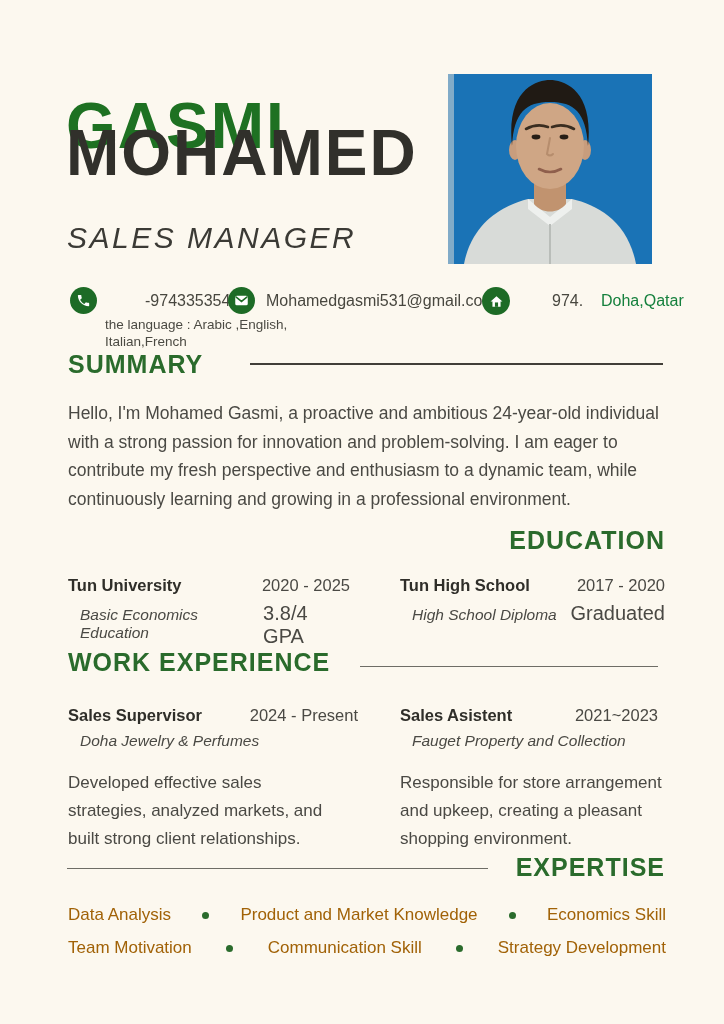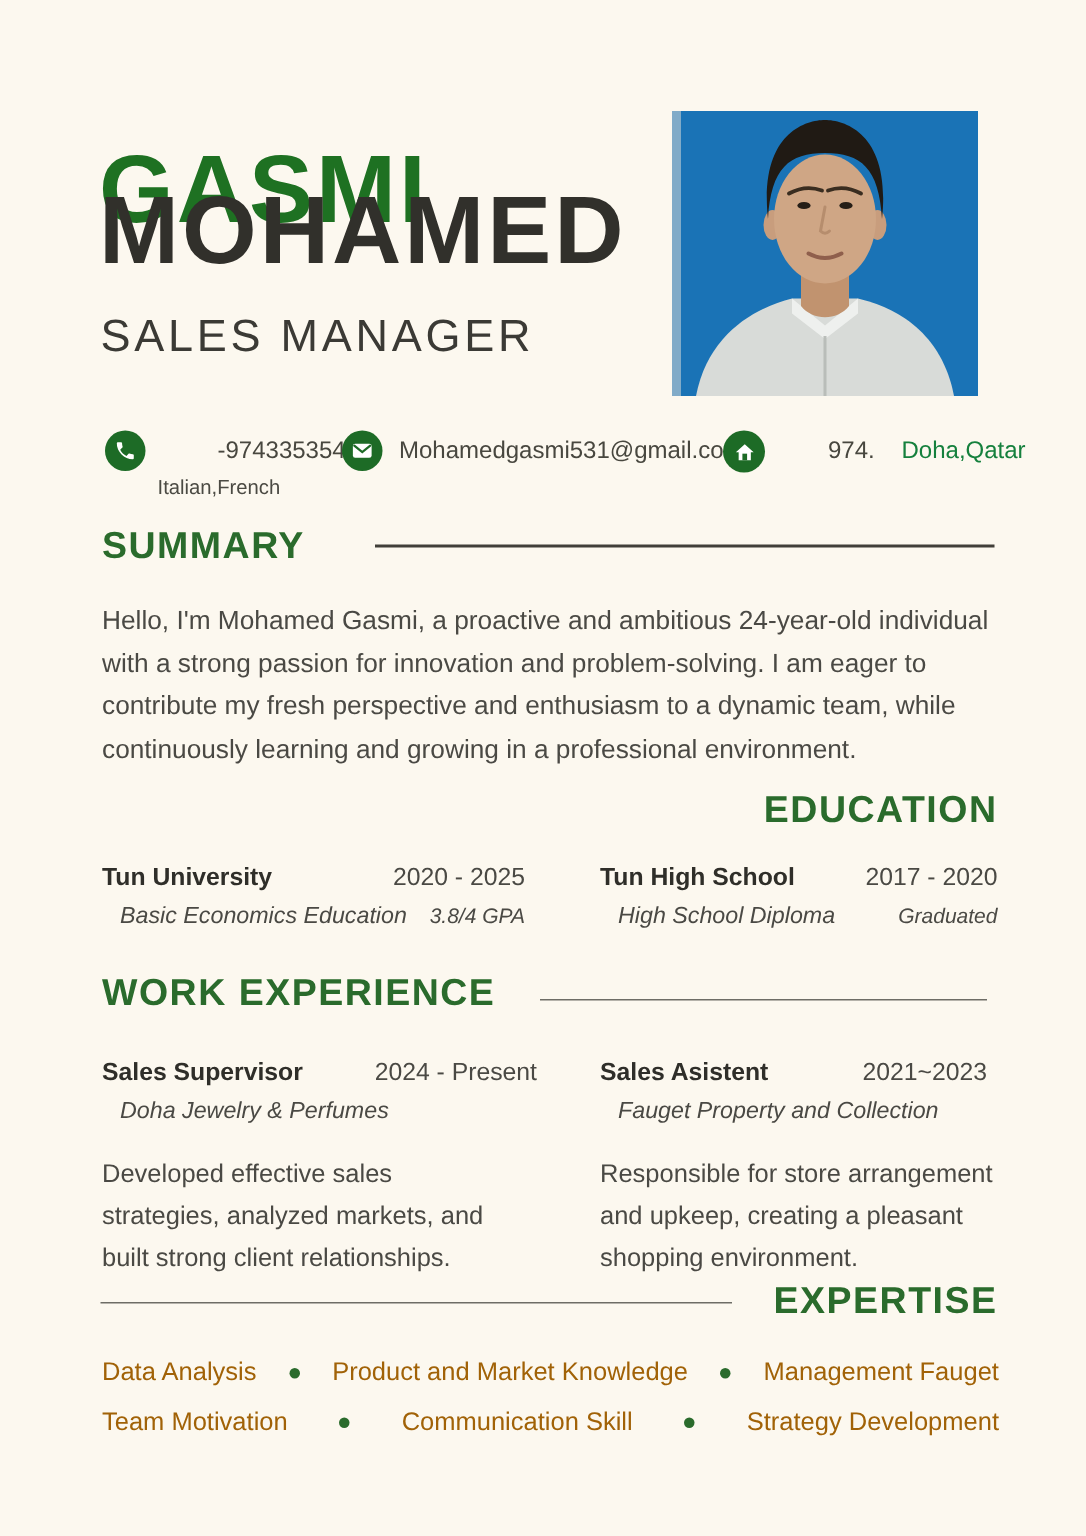--- a/index.html
+++ b/index.html
@@ -14,22 +14,22 @@
   
   .name-first {
     left:66px; top:52px; font-size:64px; line-height:66px;
     font-weight:bold; letter-spacing:2px; color:var(--name-green,#1e7122);margin-top:41px;
   }
   .name-last {
     left:66px; top:120px; font-size:64px; line-height:66px;
     font-weight:bold; letter-spacing:2px; color:var(--text-dark,#31302b);
   }
   .job-title {
-    left:67px; top:208px; font-size:30px; letter-spacing:2.5px;
-    color:#3b3a35; font-weight:400;
+    left:67px; top:221px; font-size:30px; letter-spacing:2.5px;
+    color:#3b3a35; font-weight:400;font-style:italic;
   }
   .photo {
     left:448px; top:74px; width:204px; height:190px;
     background:var(--photo-blue,#1a73b6);
   }
   .photo svg { display:block; width:204px; height:190px; }
 
   
   .contact-item { top:287px; display:flex; align-items:center; gap:11px;
     font-size:16px; color:#48473f; }
@@ -59,21 +59,21 @@
     font-size:17.5px; line-height:28.6px; color:#4a4944;
   }
 
   
   .col { width:282px; }
   .row1 { display:flex; justify-content:space-between; align-items:baseline; }
   .entry-title { font-size:16.5px; font-weight:bold; color:#2f2e29; }
   .entry-dates { font-size:16.5px; color:#4a4944; }
   .row2 { display:flex; justify-content:space-between; align-items:baseline; margin-top:7px;margin-left:12px; }
   .entry-sub { font-size:15.5px; font-style:italic; color:#4a4944; }
-  .entry-result { font-size:14px; color:#4a4944;font-style:italic; }
+  .entry-result { font-size:20px; color:#4a4944; }
   .entry-desc { margin-top:19px; font-size:17px; line-height:28px; color:#4a4944; }
 
   
   .skill-row {
     left:68px; width:598px; display:flex; justify-content:space-between;
     align-items:center; font-size:17px; color:#a16207;
   }
   .dot {
     width:7px; height:7px; border-radius:50%;
     background:var(--heading-green,#2a6b2c); flex:0 0 auto;
@@ -142,20 +142,21 @@
       <svg viewBox="0 0 24 24">
         <path fill="#ffffff" d="M12 3.5 L21.5 12 H18.5 V20.5 H5.5 V12 H2.5 Z"></path>
         <rect x="9.5" y="13.5" width="5" height="7" fill="#1d6b26"></rect>
       </svg>
     </span>
   </div>
   <div class="abs loc-num">974.</div>
   <div class="abs loc-text">Doha,Qatar</div>
 
   <div class="abs languages">
+    <div>the language : Arabic ,English,</div>
     <div>Italian,French</div>
   </div>
 
   <div class="abs sec-heading" style="left:68px; top:350px;">SUMMARY</div>
   <div class="abs divider" style="left:250px; top:363px; width:413px;"></div>
   <div class="abs summary-text">Hello, I'm Mohamed Gasmi, a proactive and ambitious 24-year-old individual with a strong passion for innovation and problem-solving. I am eager to contribute my fresh perspective and enthusiasm to a dynamic team, while continuously learning and growing in a professional environment.</div>
 
   <div class="abs sec-heading" style="right:59px; top:526px;">EDUCATION</div>
 
   <div class="abs col" style="left:68px; top:576px;">
@@ -206,21 +207,21 @@
   </div>
 
   <div class="abs sec-heading" style="right:59px; top:853px;">EXPERTISE</div>
   <div class="abs divider thin" style="left:67px; top:868px; width:421px;"></div>
 
   <div class="abs skill-row" style="top:905px;">
     <span>Data Analysis</span>
     <span class="dot"></span>
     <span>Product and Market Knowledge</span>
     <span class="dot"></span>
-    <span>Management Fauget</span>
+    <span>Economics Skill</span>
   </div>
 
   <div class="abs skill-row" style="top:938px;">
     <span>Team Motivation</span>
     <span class="dot"></span>
     <span>Communication Skill</span>
     <span class="dot"></span>
     <span>Strategy Development</span>
   </div>
 

